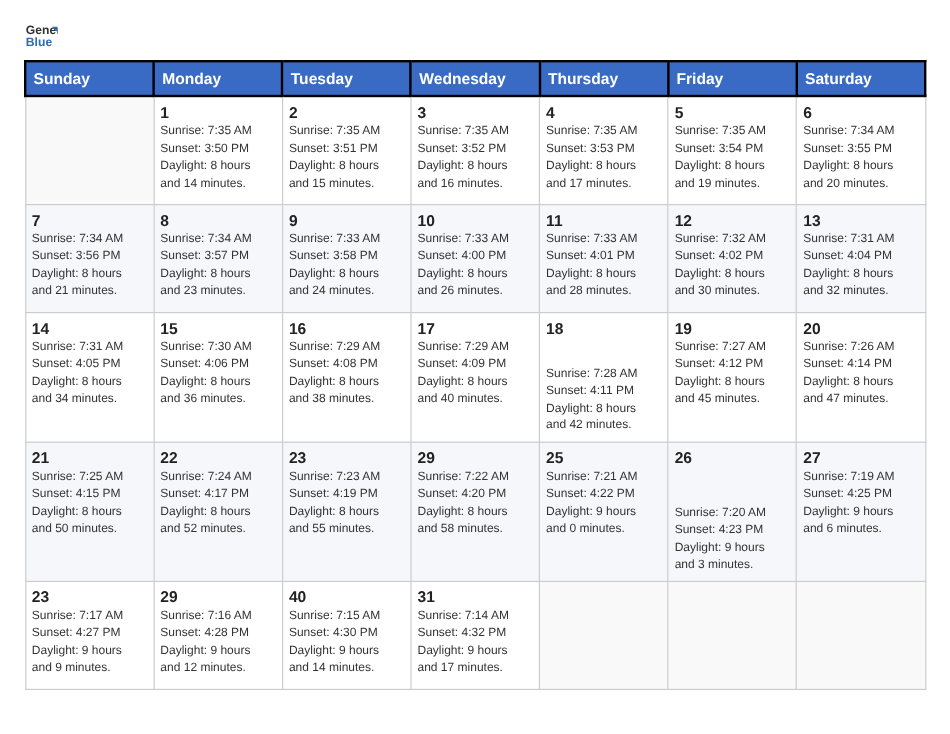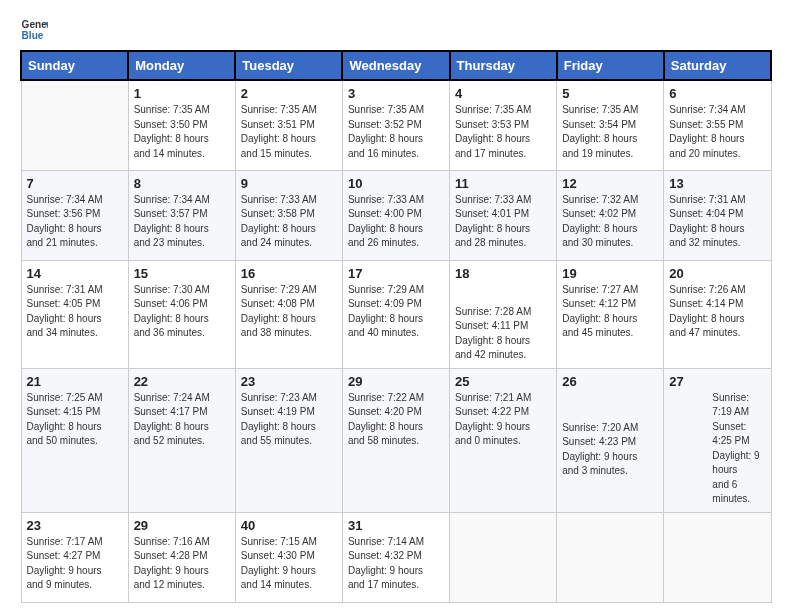--- a/index.html
+++ b/index.html
@@ -298,21 +298,21 @@
         </td>
         <td>
           <span class="day-number">26</span>
           <div class="day-info" style="white-space: pre-line; margin-top: 32px;">Sunrise: 7:20 AM
 Sunset: 4:23 PM
 Daylight: 9 hours
 and 3 minutes.</div>
         </td>
         <td>
           <span class="day-number">27</span>
-          <div class="day-info" style="white-space: pre-line; margin-left: 43px;">Sunrise: 7:19 AM
+          <div class="day-info" style="white-space: pre-line;">Sunrise: 7:19 AM
 Sunset: 4:25 PM
 Daylight: 9 hours
 and 6 minutes.</div>
         </td>
       </tr>
       <tr>
         <td>
           <span class="day-number">23</span>
           <div class="day-info" style="white-space: pre-line;">Sunrise: 7:17 AM
 Sunset: 4:27 PM

